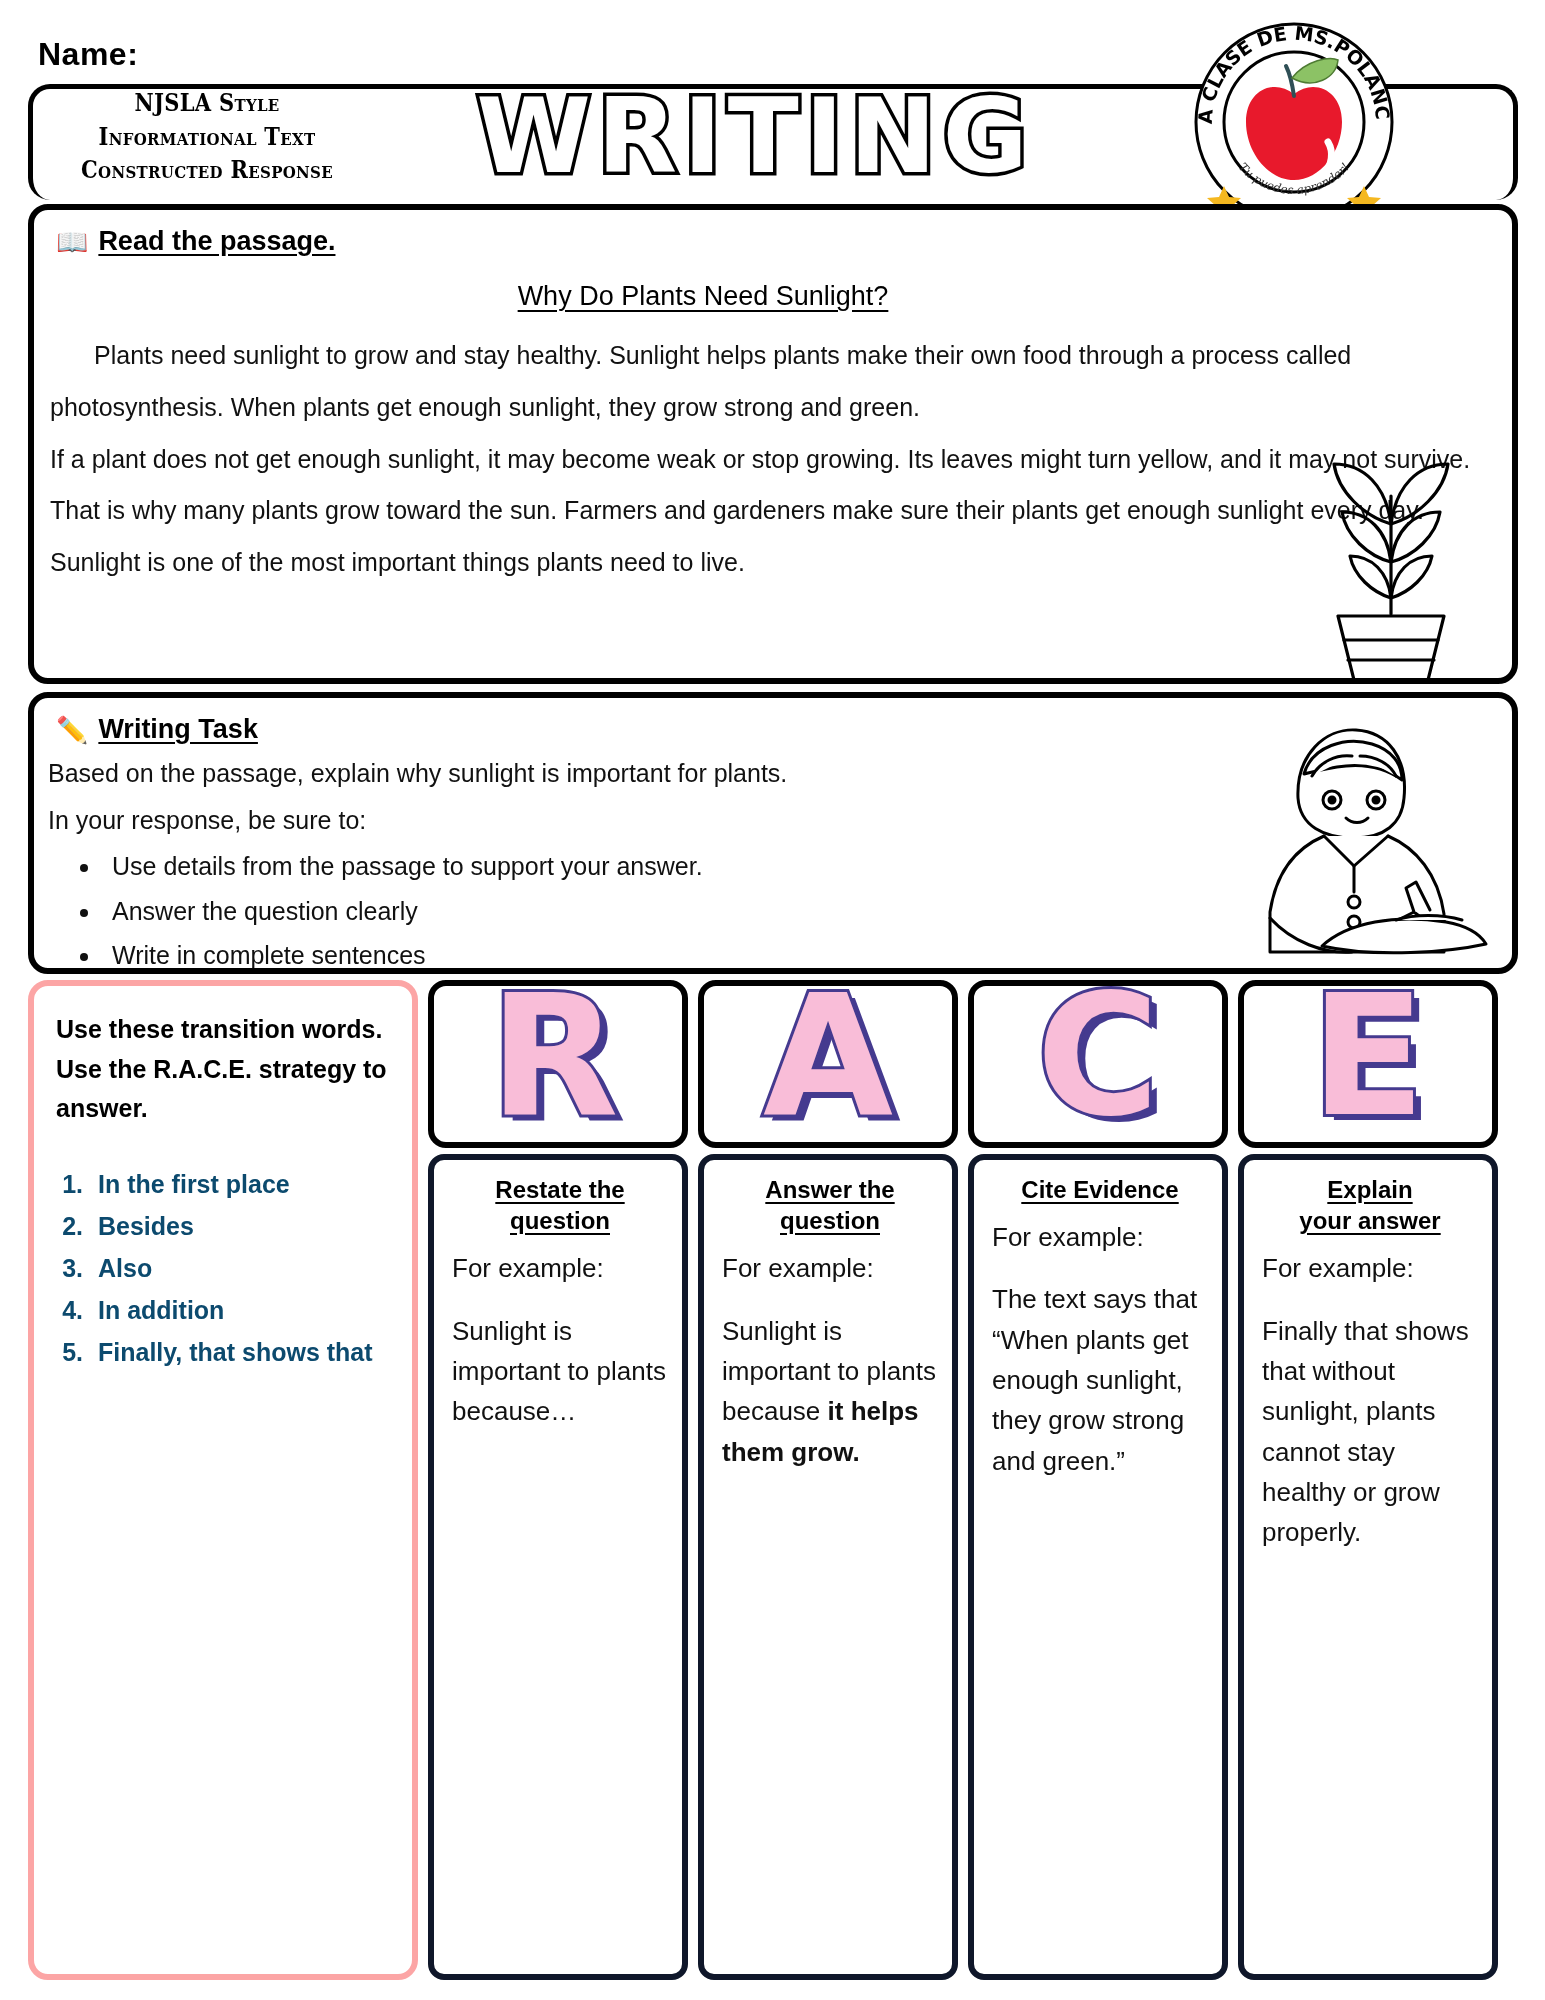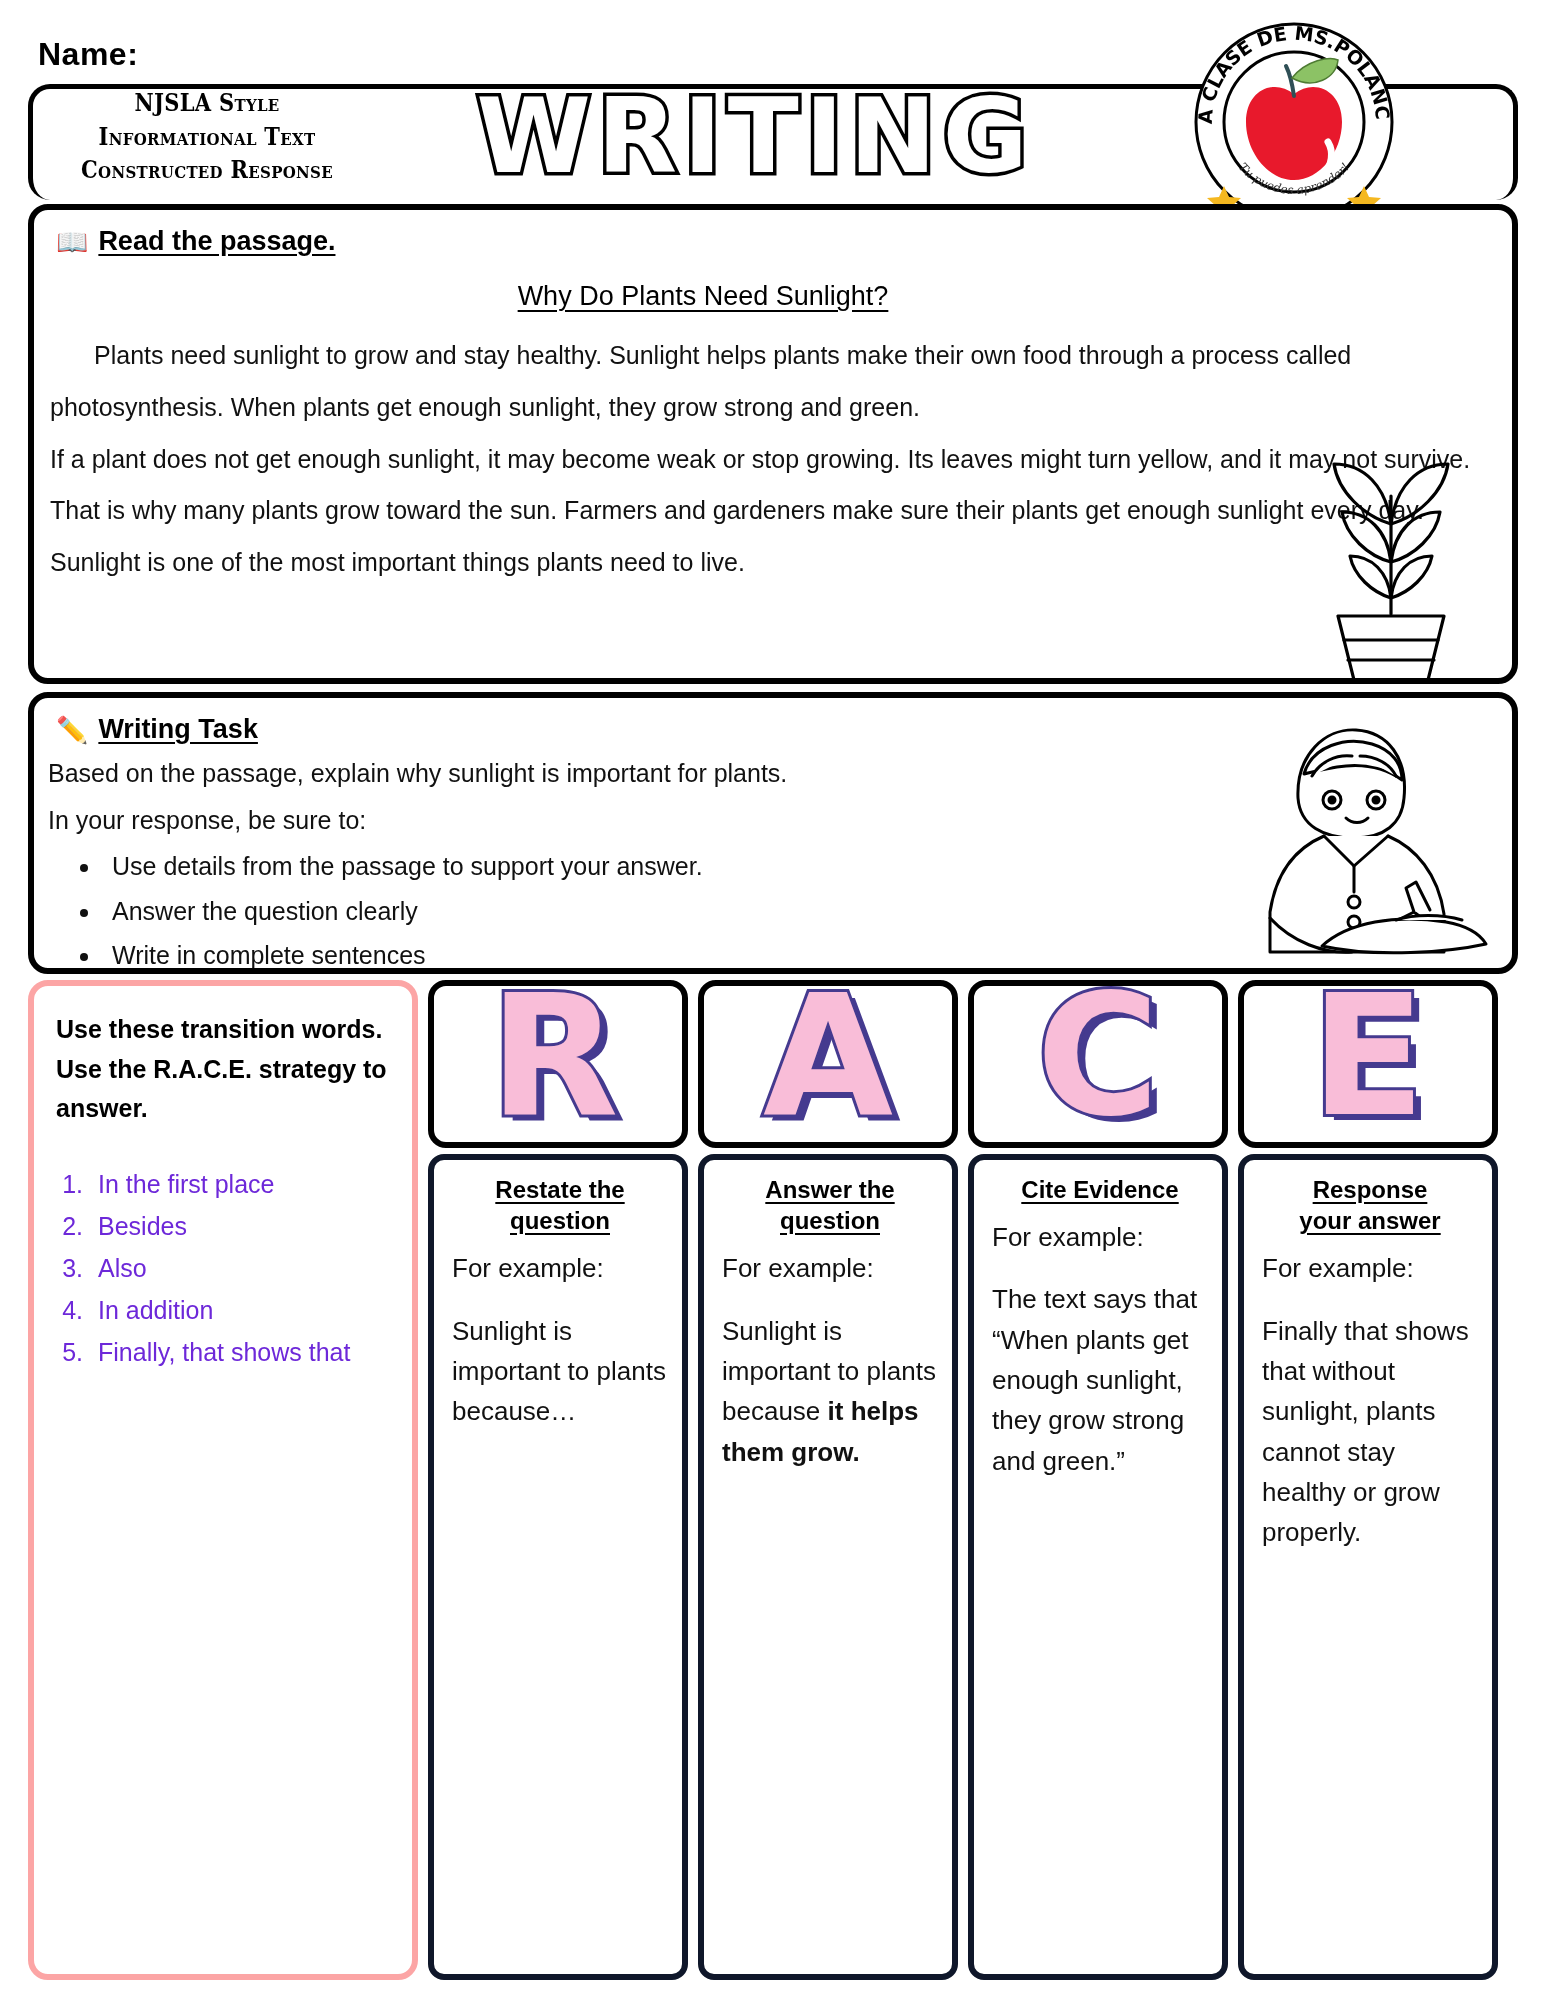--- a/index.html
+++ b/index.html
@@ -200,22 +200,22 @@
     color: #000;
   }
   .transition-list {
     margin: 36px 0 0 34px;
     padding: 0;
     list-style: decimal;
   }
   .transition-list li {
     font-size: 25px;
     line-height: 1.52;
-    color: #6d28d9;
-    font-weight: 400;
+    color: #0c4a6e;
+    font-weight: 700;
     margin-bottom: 4px;
     padding-left: 8px;
   }
 
   .race-col {
     width: 260px;
     display: flex;
     flex-direction: column;
     gap: 6px;
   }
@@ -453,21 +453,21 @@
 
     <div class="race-col">
       <div class="letter-box">
         <svg viewBox="0 0 200 160" width="200" height="160">
           <text class="race-glyph" x="108" y="136" text-anchor="middle" font-family="'DejaVu Sans', sans-serif" font-size="168" font-weight="bold" fill="#453a8f">E</text>
           <text class="race-glyph-front" x="100" y="130" text-anchor="middle" font-family="'DejaVu Sans', sans-serif" font-size="168" font-weight="bold" fill="#f9bdd8" stroke="#453a8f" stroke-width="6" paint-order="stroke fill">E</text>
         </svg>
       </div>
       <div class="text-box">
         <div class="race-title">
-          <span>Response</span><br>
+          <span>Explain</span><br>
           <span>your answer</span>
         </div>
         <div class="race-text">
           <span>For example:</span>
           <span class="gap"></span>
           <span>Finally that shows that without sunlight, plants cannot stay healthy or grow properly.</span><b></b>
         </div>
       </div>
     </div>
 

